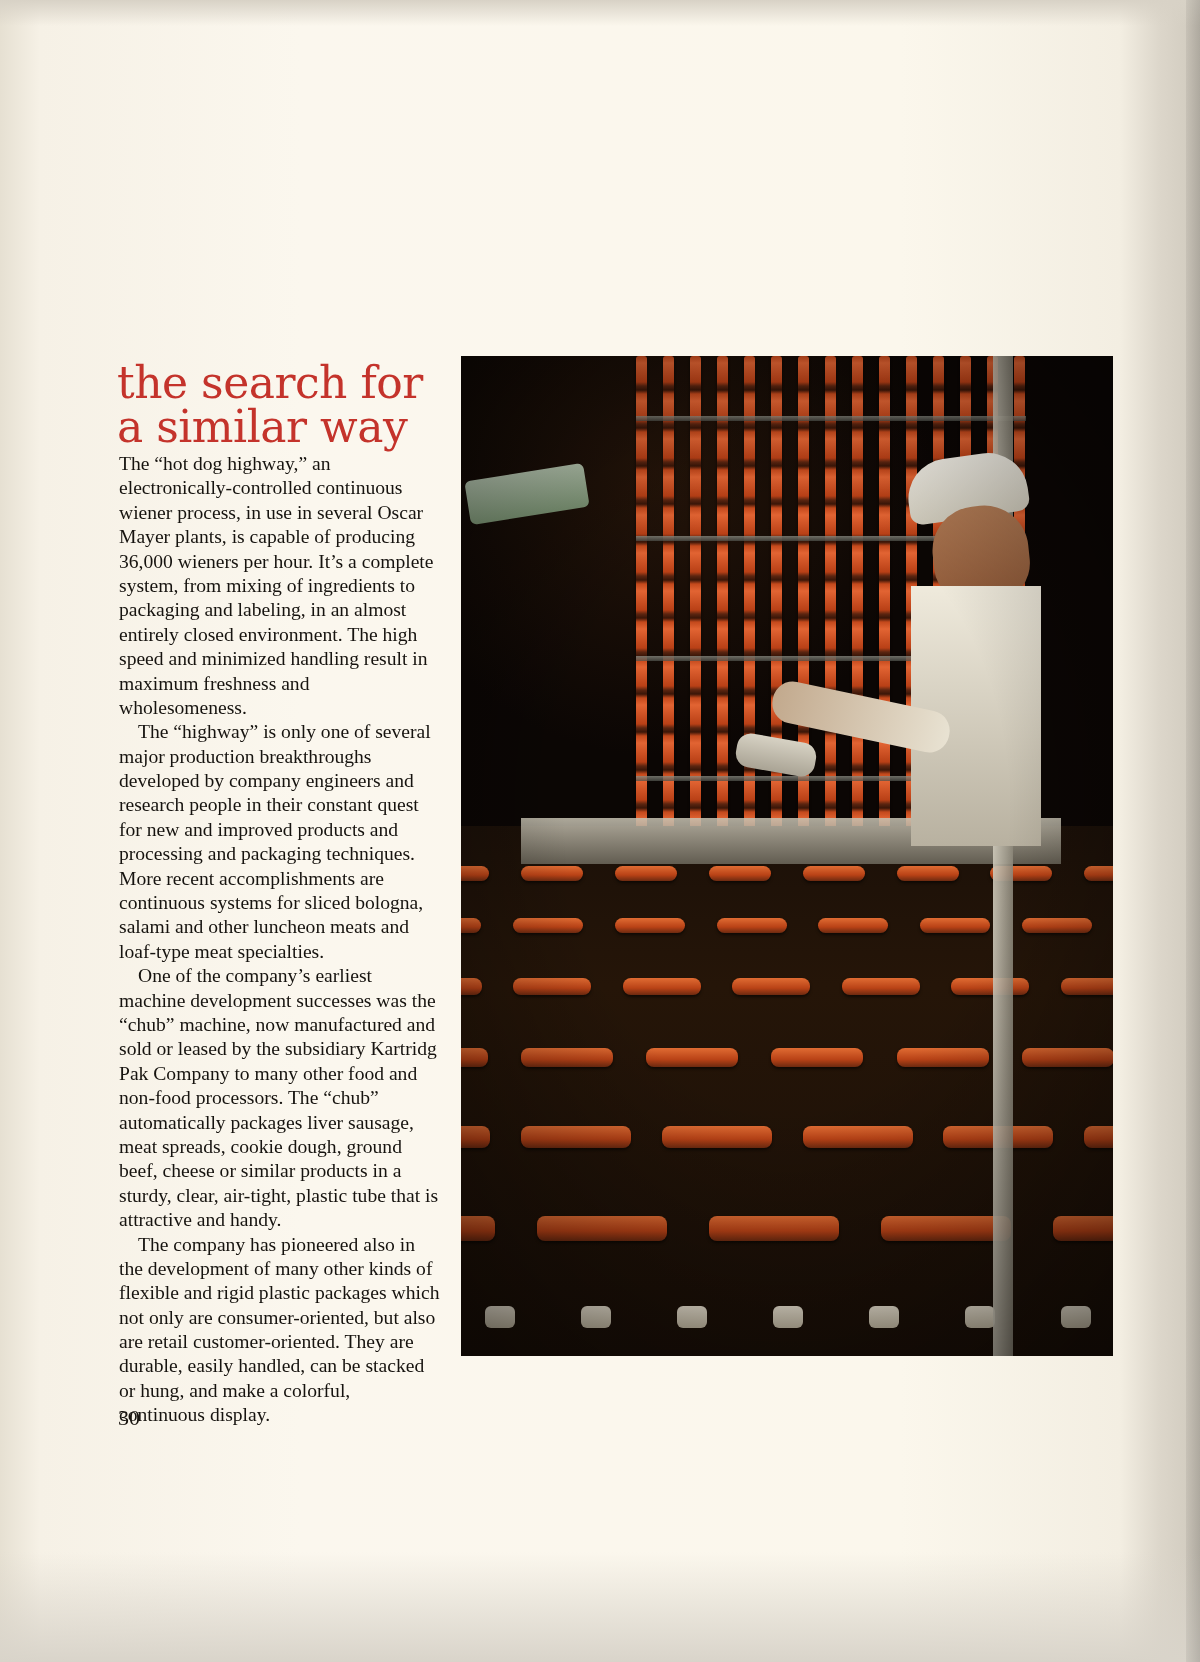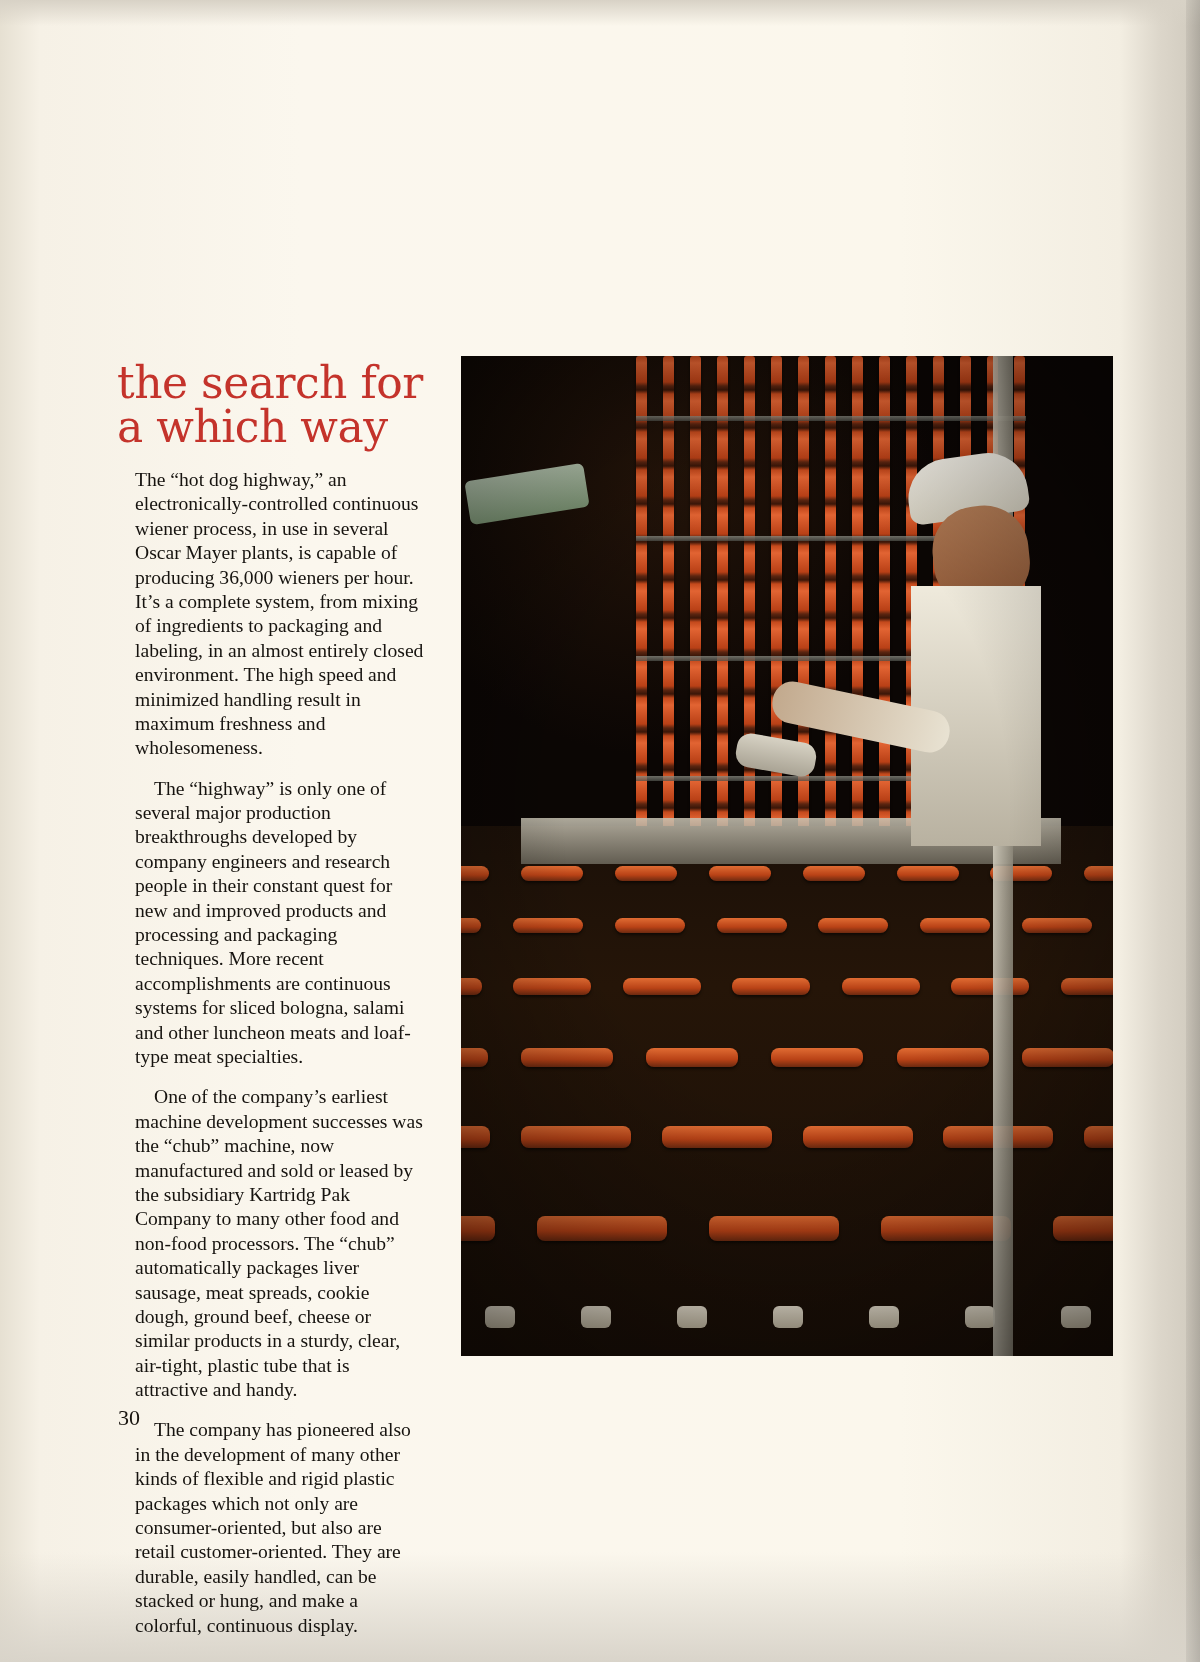--- a/index.html
+++ b/index.html
@@ -61,21 +61,21 @@
     left: 119px;
     top: 452px;
     width: 322px;
     font-family: "Liberation Serif", serif;
     font-size: 19.6px;
     line-height: 1.245;
     color: #16130f;
     text-align: left;
   }
   .column p {
-    margin: 16px;
+    margin: 0;
   }
   .column p.indent {
     text-indent: 19px;
   }
 
   
   .photo {
     position: absolute;
     left: 461px;
     top: 356px;
@@ -228,21 +228,21 @@
 <body>
 
 <div class="page">
   <div class="paper"></div>
   <div class="paper-shadow-top"></div>
   <div class="paper-shadow-bottom"></div>
   <div class="right-edge"></div>
 
   <h1 class="headline">
     <span class="l1">the search for</span>
-    <span class="l2">a which way</span>
+    <span class="l2">a similar way</span>
   </h1>
 
   <div class="column">
     <p>The “hot dog highway,” an electronically-controlled continuous wiener process, in use in several Oscar Mayer plants, is capable of producing 36,000 wieners per hour. It’s a complete system, from mixing of ingredients to packaging and labeling, in an almost entirely closed environment. The high speed and minimized handling result in maximum freshness and wholesomeness.</p>
     <p class="indent">The “highway” is only one of several major production breakthroughs developed by company engineers and research people in their constant quest for new and improved products and processing and packaging techniques. More recent accomplishments are continuous systems for sliced bologna, salami and other luncheon meats and loaf-type meat specialties.</p>
     <p class="indent">One of the company’s earliest machine development successes was the “chub” machine, now manufactured and sold or leased by the subsidiary Kartridg Pak Company to many other food and non-food processors. The “chub” automatically packages liver sausage, meat spreads, cookie dough, ground beef, cheese or similar products in a sturdy, clear, air-tight, plastic tube that is attractive and handy.</p>
     <p class="indent">The company has pioneered also in the development of many other kinds of flexible and rigid plastic packages which not only are consumer-oriented, but also are retail customer-oriented. They are durable, easily handled, can be stacked or hung, and make a colorful, continuous display.</p>
   </div>
 
   <figure class="photo" style="margin:0;">

